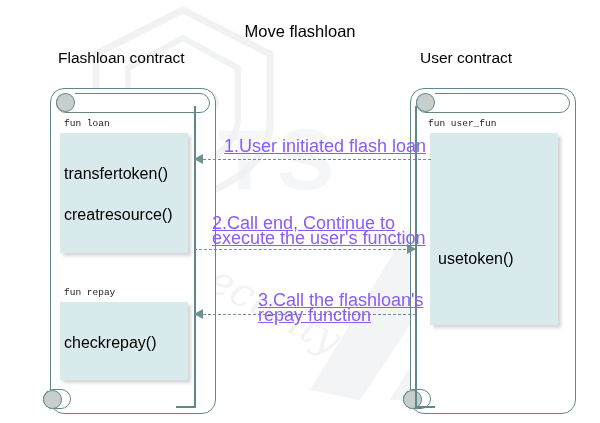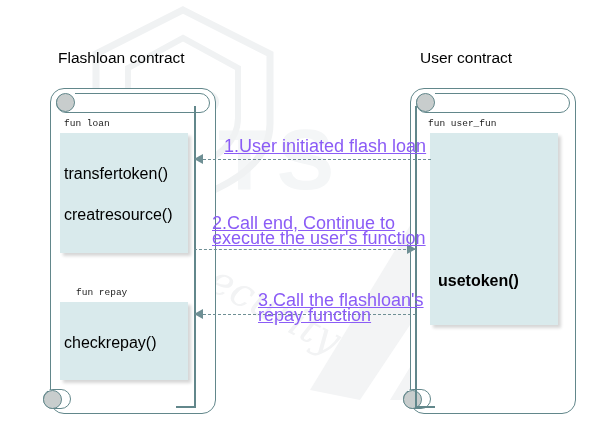--- a/index.html
+++ b/index.html
@@ -148,32 +148,32 @@
     box-sizing: border-box;
   }
   .act-line {
     position: absolute;
     font-size: 16px;
     color: #000;
     white-space: nowrap;
   }
 
   #fun-loan-label   { left: 64px; top: 118px; }
-  #fun-repay-label  { left: 64px; top: 287px; margin-left: 12px; }
+  #fun-repay-label  { left: 64px; top: 287px; }
   #fun-userfun-label{ left: 428px; top: 118px; }
 
   #act-loan   { left: 60px;  top: 133px; width: 128px; height: 120px; }
   #act-repay  { left: 60px;  top: 302px; width: 128px; height: 78px; }
   #act-user   { left: 430px; top: 133px; width: 128px; height: 192px; }
 
   #act-line-transfertoken { left: 64px;  top: 165px; }
   #act-line-creatresource { left: 64px;  top: 206px; }
   #act-line-checkrepay    { left: 64px;  top: 334px; }
   #act-line-flashloancall { left: 434px; top: 147px; }
-  #act-line-usetoken      { left: 438px; top: 272px; font-weight: bold; }
+  #act-line-usetoken      { left: 438px; top: 250px; }
   #act-line-checkcall     { left: 438px; top: 300px; }
 
   
   .msg-line {
     position: absolute;
     height: 0;
     border-top: 1.6px dashed #6e8f94;
   }
   .arrowhead {
     position: absolute;
@@ -226,20 +226,21 @@
   </svg>
 
   <svg class="wm wm-arrow" width="260" height="250" viewBox="0 0 260 250">
     <path d="M10 240 L150 10 L200 40 L60 250 Z" fill="#f3f4f5"></path>
     <path d="M90 250 L230 20 L255 70 L120 250 Z" fill="#f3f4f5"></path>
   </svg>
 
   <div class="wm wm-script">security</div>
   <div class="wm wm-chars">检测</div>
 
+  <div id="title">Move flashloan</div>
 
   <div class="lane-title" id="lane-title-left">Flashloan contract</div>
   <div class="lane-title" id="lane-title-right">User contract</div>
 
   <div class="scroll" id="scroll-left">
     <div class="roll roll-top"></div>
     <div class="roll-cut cut-top"></div>
     <div class="roll-knob knob-top"></div>
     <div class="roll roll-bottom"></div>
     <div class="roll-cut cut-bottom"></div>

